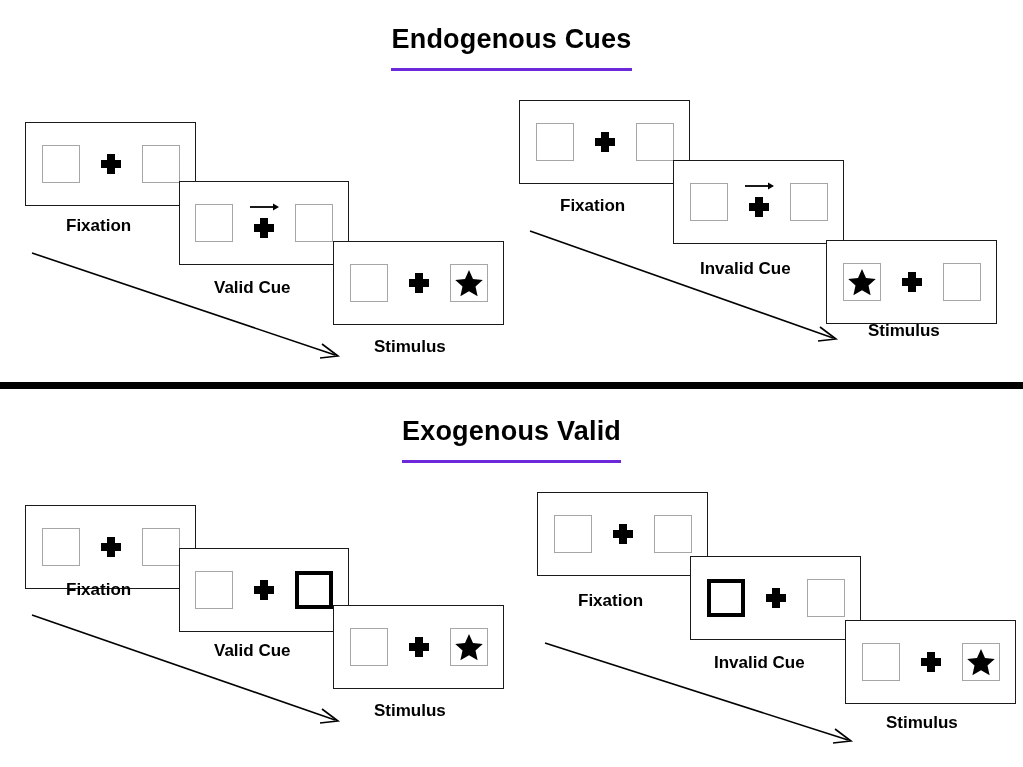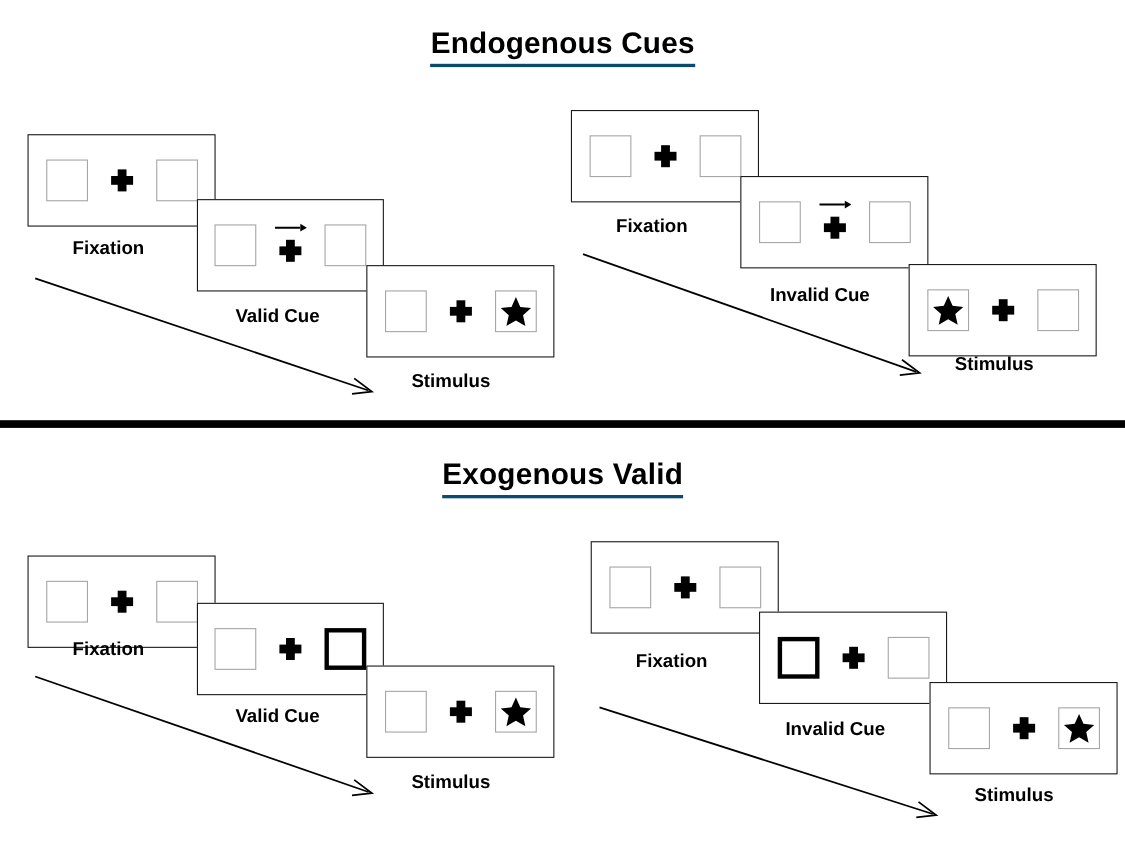--- a/index.html
+++ b/index.html
@@ -19,22 +19,22 @@
   .section-title {
     position: absolute;
     width: 100%;
     text-align: center;
     font-size: 27px;
     font-weight: bold;
     color: #000000;
     letter-spacing: 0.2px;
   }
   .section-title span {
-    border-bottom: 3px solid #0c4a6e;
-    padding-bottom: 4px;
+    border-bottom: 3px solid #6d28d9;
+    padding-bottom: 14px;
   }
   #title-endogenous { top: 24px; left: 0; }
   #title-exogenous  { top: 416px; left: 0; }
 
   
   #section-divider {
     position: absolute;
     left: 0;
     top: 382px;
     width: 1023px;

